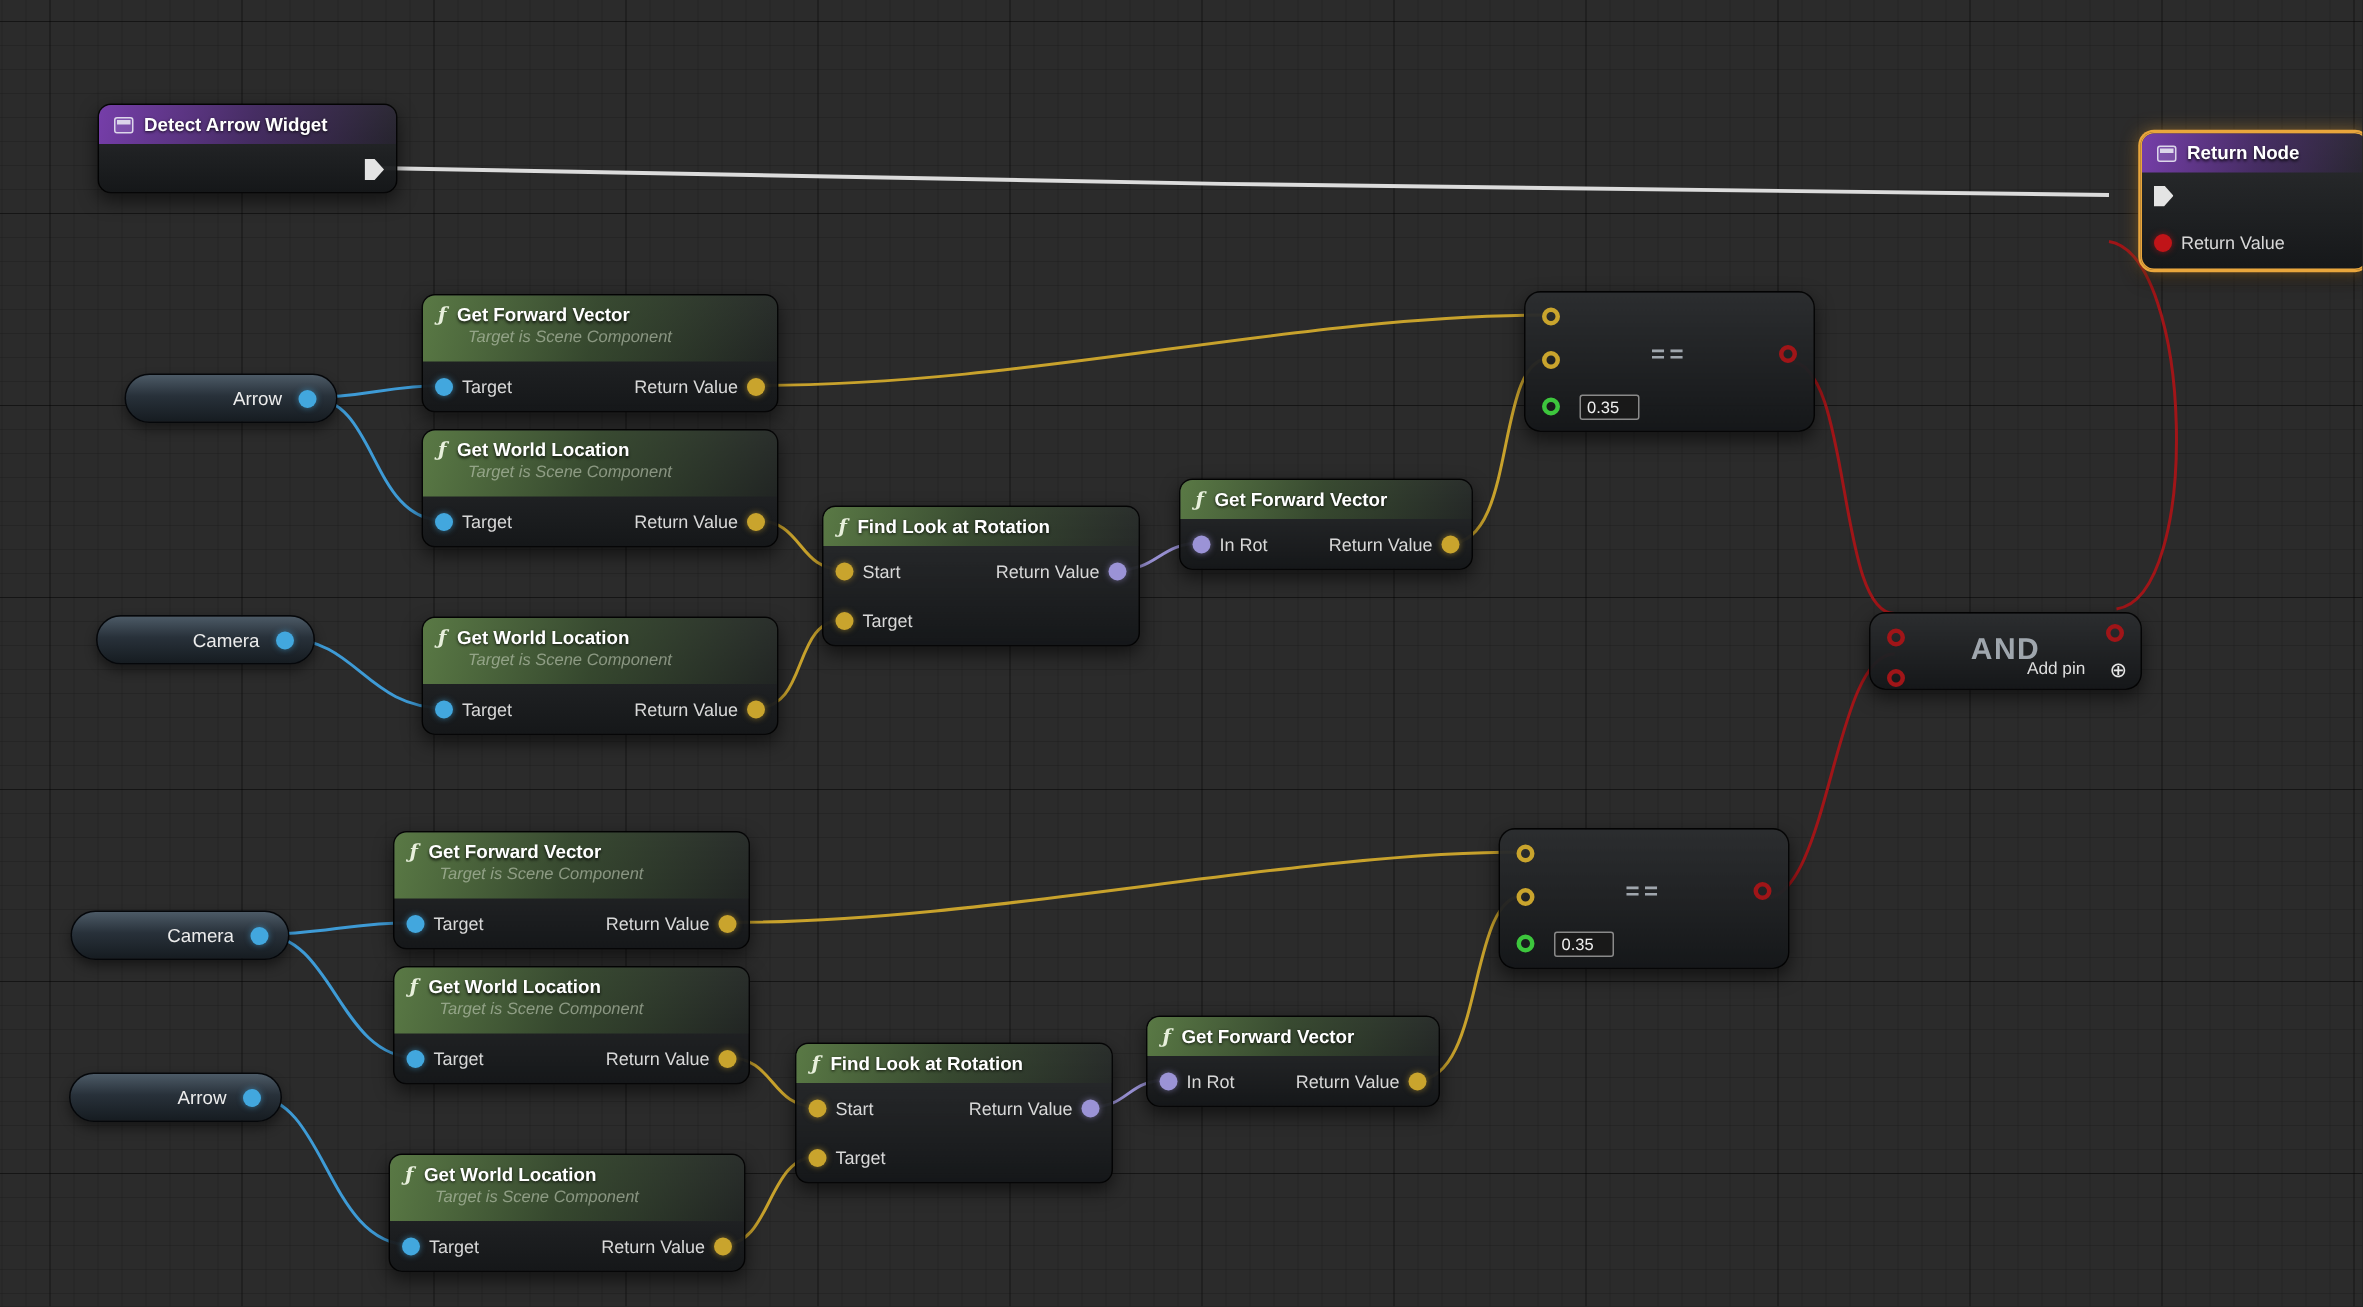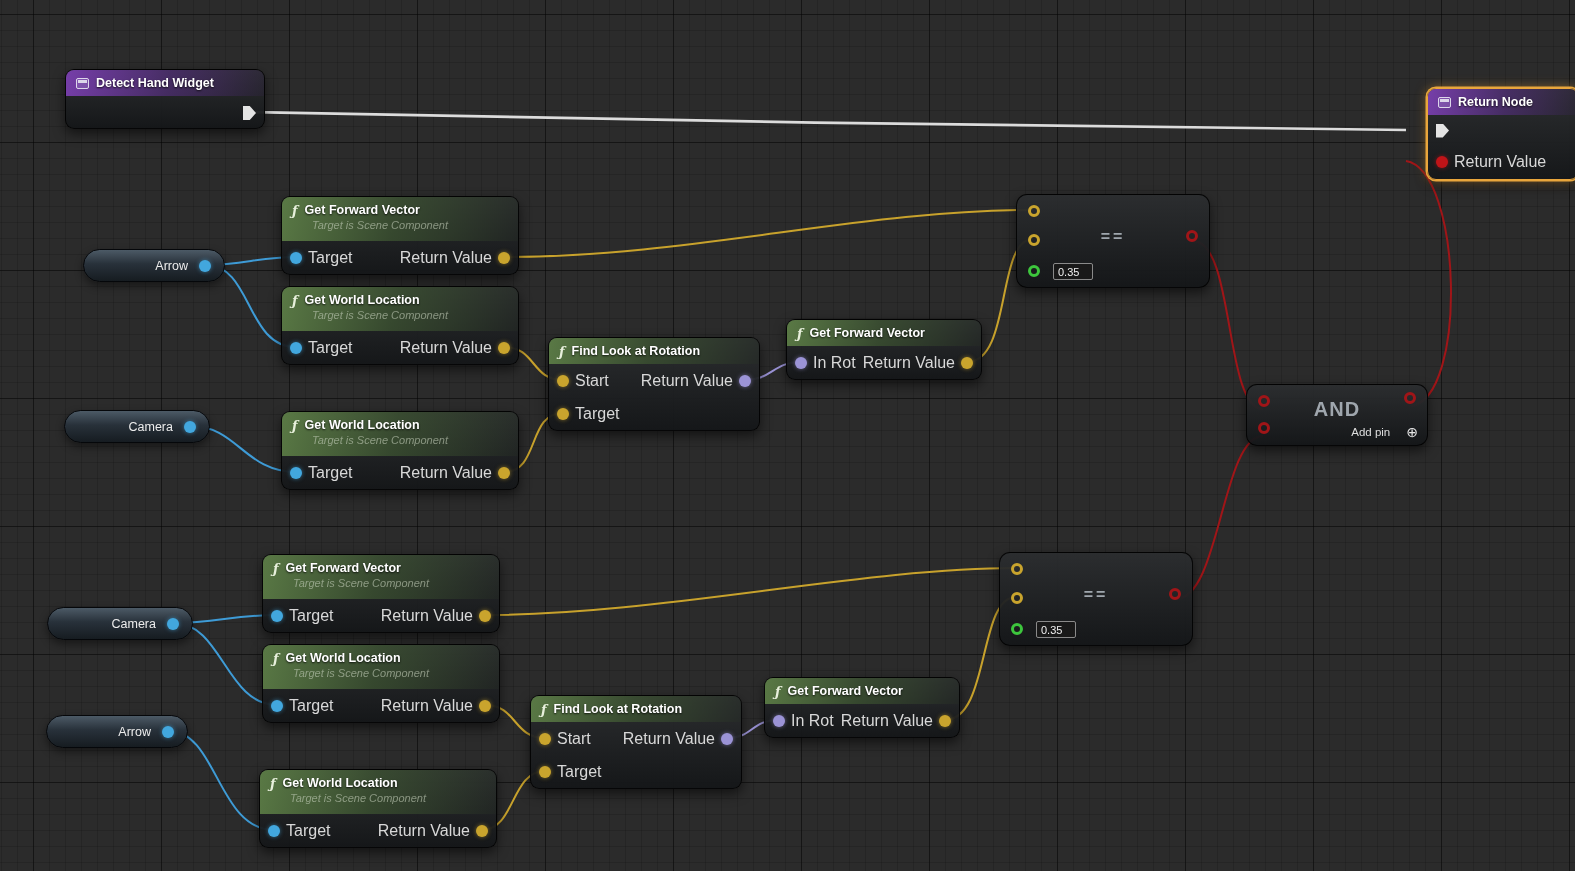--- a/index.html
+++ b/index.html
@@ -47,21 +47,21 @@
   .hdr.green  { background: linear-gradient(100deg, rgba(92,125,70,0.95) 0%, rgba(62,86,50,0.72) 48%, rgba(38,46,36,0.30) 100%); }
   .hdr.purple { background: linear-gradient(100deg, rgba(122,63,176,0.95) 0%, rgba(78,46,114,0.78) 52%, rgba(46,36,62,0.35) 100%); }
 
   .ficon { font-family:"DejaVu Serif", serif; font-style:italic; font-weight:bold; font-size:13px; color:#e8f0dc; line-height:1; }
 
   .widget-icon { width:13px; height:11px; border:1px solid #dcd6ea; border-radius:2px; position:relative; background:rgba(180,150,220,0.25); flex:none; }
   .widget-icon::before { content:""; position:absolute; left:1px; top:1px; right:1px; height:3px; background:#dcd6ea; }
 
   .row { display:flex; align-items:center; height:33px; padding:0 8px; gap:6px; }
   .row .right { margin-left:auto; display:flex; align-items:center; gap:6px; }
-  .plabel { color:#d8d8d8; font-size:16px; white-space:nowrap; }
+  .plabel { color:#d8d8d8; font-size:12px; white-space:nowrap; }
 
   .pin { width:12px; height:12px; border-radius:50%; flex:none; }
   .p-obj  { background:#42a7de; box-shadow:0 0 4px rgba(66,167,222,0.6); }
   .p-vec  { background:#c9a42d; box-shadow:0 0 4px rgba(201,164,45,0.6); }
   .p-rot  { background:#9b93d6; box-shadow:0 0 4px rgba(155,147,214,0.6); }
   .p-bool { background:#c01418; box-shadow:0 0 4px rgba(192,20,24,0.6); }
   .ring { background:transparent; border:3px solid #888; }
   .r-vec   { border-color:#c9a42d; }
   .r-float { border-color:#3dc63d; }
   .r-bool  { border-color:#a01518; }
@@ -115,21 +115,21 @@
     <path d="M745,380 C772,380 773,362 801,362" stroke="#9b93d6" stroke-width="2"></path>
     <path d="M727,738 C753,738 751,720 779,720" stroke="#9b93d6" stroke-width="2"></path>
     <path d="M1193,241 C1235,241 1224,409 1263,409" stroke="#a01518" stroke-width="2"></path>
     <path d="M1176,599 C1220,599 1222,436 1263,436" stroke="#a01518" stroke-width="2"></path>
     <path d="M1411,406 C1468,398 1462,170 1406,161" stroke="#a01518" stroke-width="2"></path>
   </svg>
 
   <div class="node" style="left:65px; top:69px; width:200px; height:60px;">
     <div class="hdr one purple">
       <span class="widget-icon"></span>
-      <span class="title">Detect Hand Widget</span>
+      <span class="title">Detect Arrow Widget</span>
     </div>
     <div class="row" style="height:34px; justify-content:flex-end;">
       <span class="exec"></span>
     </div>
   </div>
 
   <div class="node selected" style="left:1391px; top:88px; width:152px; height:92px;">
     <div class="hdr one purple">
       <span class="widget-icon"></span>
       <span class="title">Return Node</span>
@@ -243,21 +243,21 @@
 
   <div class="node op-node" style="left:1016px; top:194px; width:194px; height:94px;">
     <span class="pin ring r-vec" style="position:absolute; left:11px; top:10px;"></span>
     <span class="pin ring r-vec" style="position:absolute; left:11px; top:39px;"></span>
     <span class="pin ring r-float" style="position:absolute; left:11px; top:70px;"></span>
     <input class="valbox" style="left: 36px; top: 68px;" value="0.35">
     <span class="eq-op">==</span>
     <span class="pin ring r-bool" style="position:absolute; right:11px; top:35px;"></span>
   </div>
 
-  <div class="node op-node" style="left:1246px; top:384px; width:182px; height:62px;">
+  <div class="node op-node" style="left:1246px; top:408px; width:182px; height:52px;">
     <span class="pin ring r-bool" style="position:absolute; left:11px; top:10px;"></span>
     <span class="pin ring r-bool" style="position:absolute; left:11px; top:37px;"></span>
     <span class="and-label">AND</span>
     <span class="pin ring r-bool" style="position:absolute; right:11px; top:7px;"></span>
     <div class="add-pin">
       <span>Add pin</span>
       <span class="plus-icon">⊕</span>
     </div>
   </div>
 

